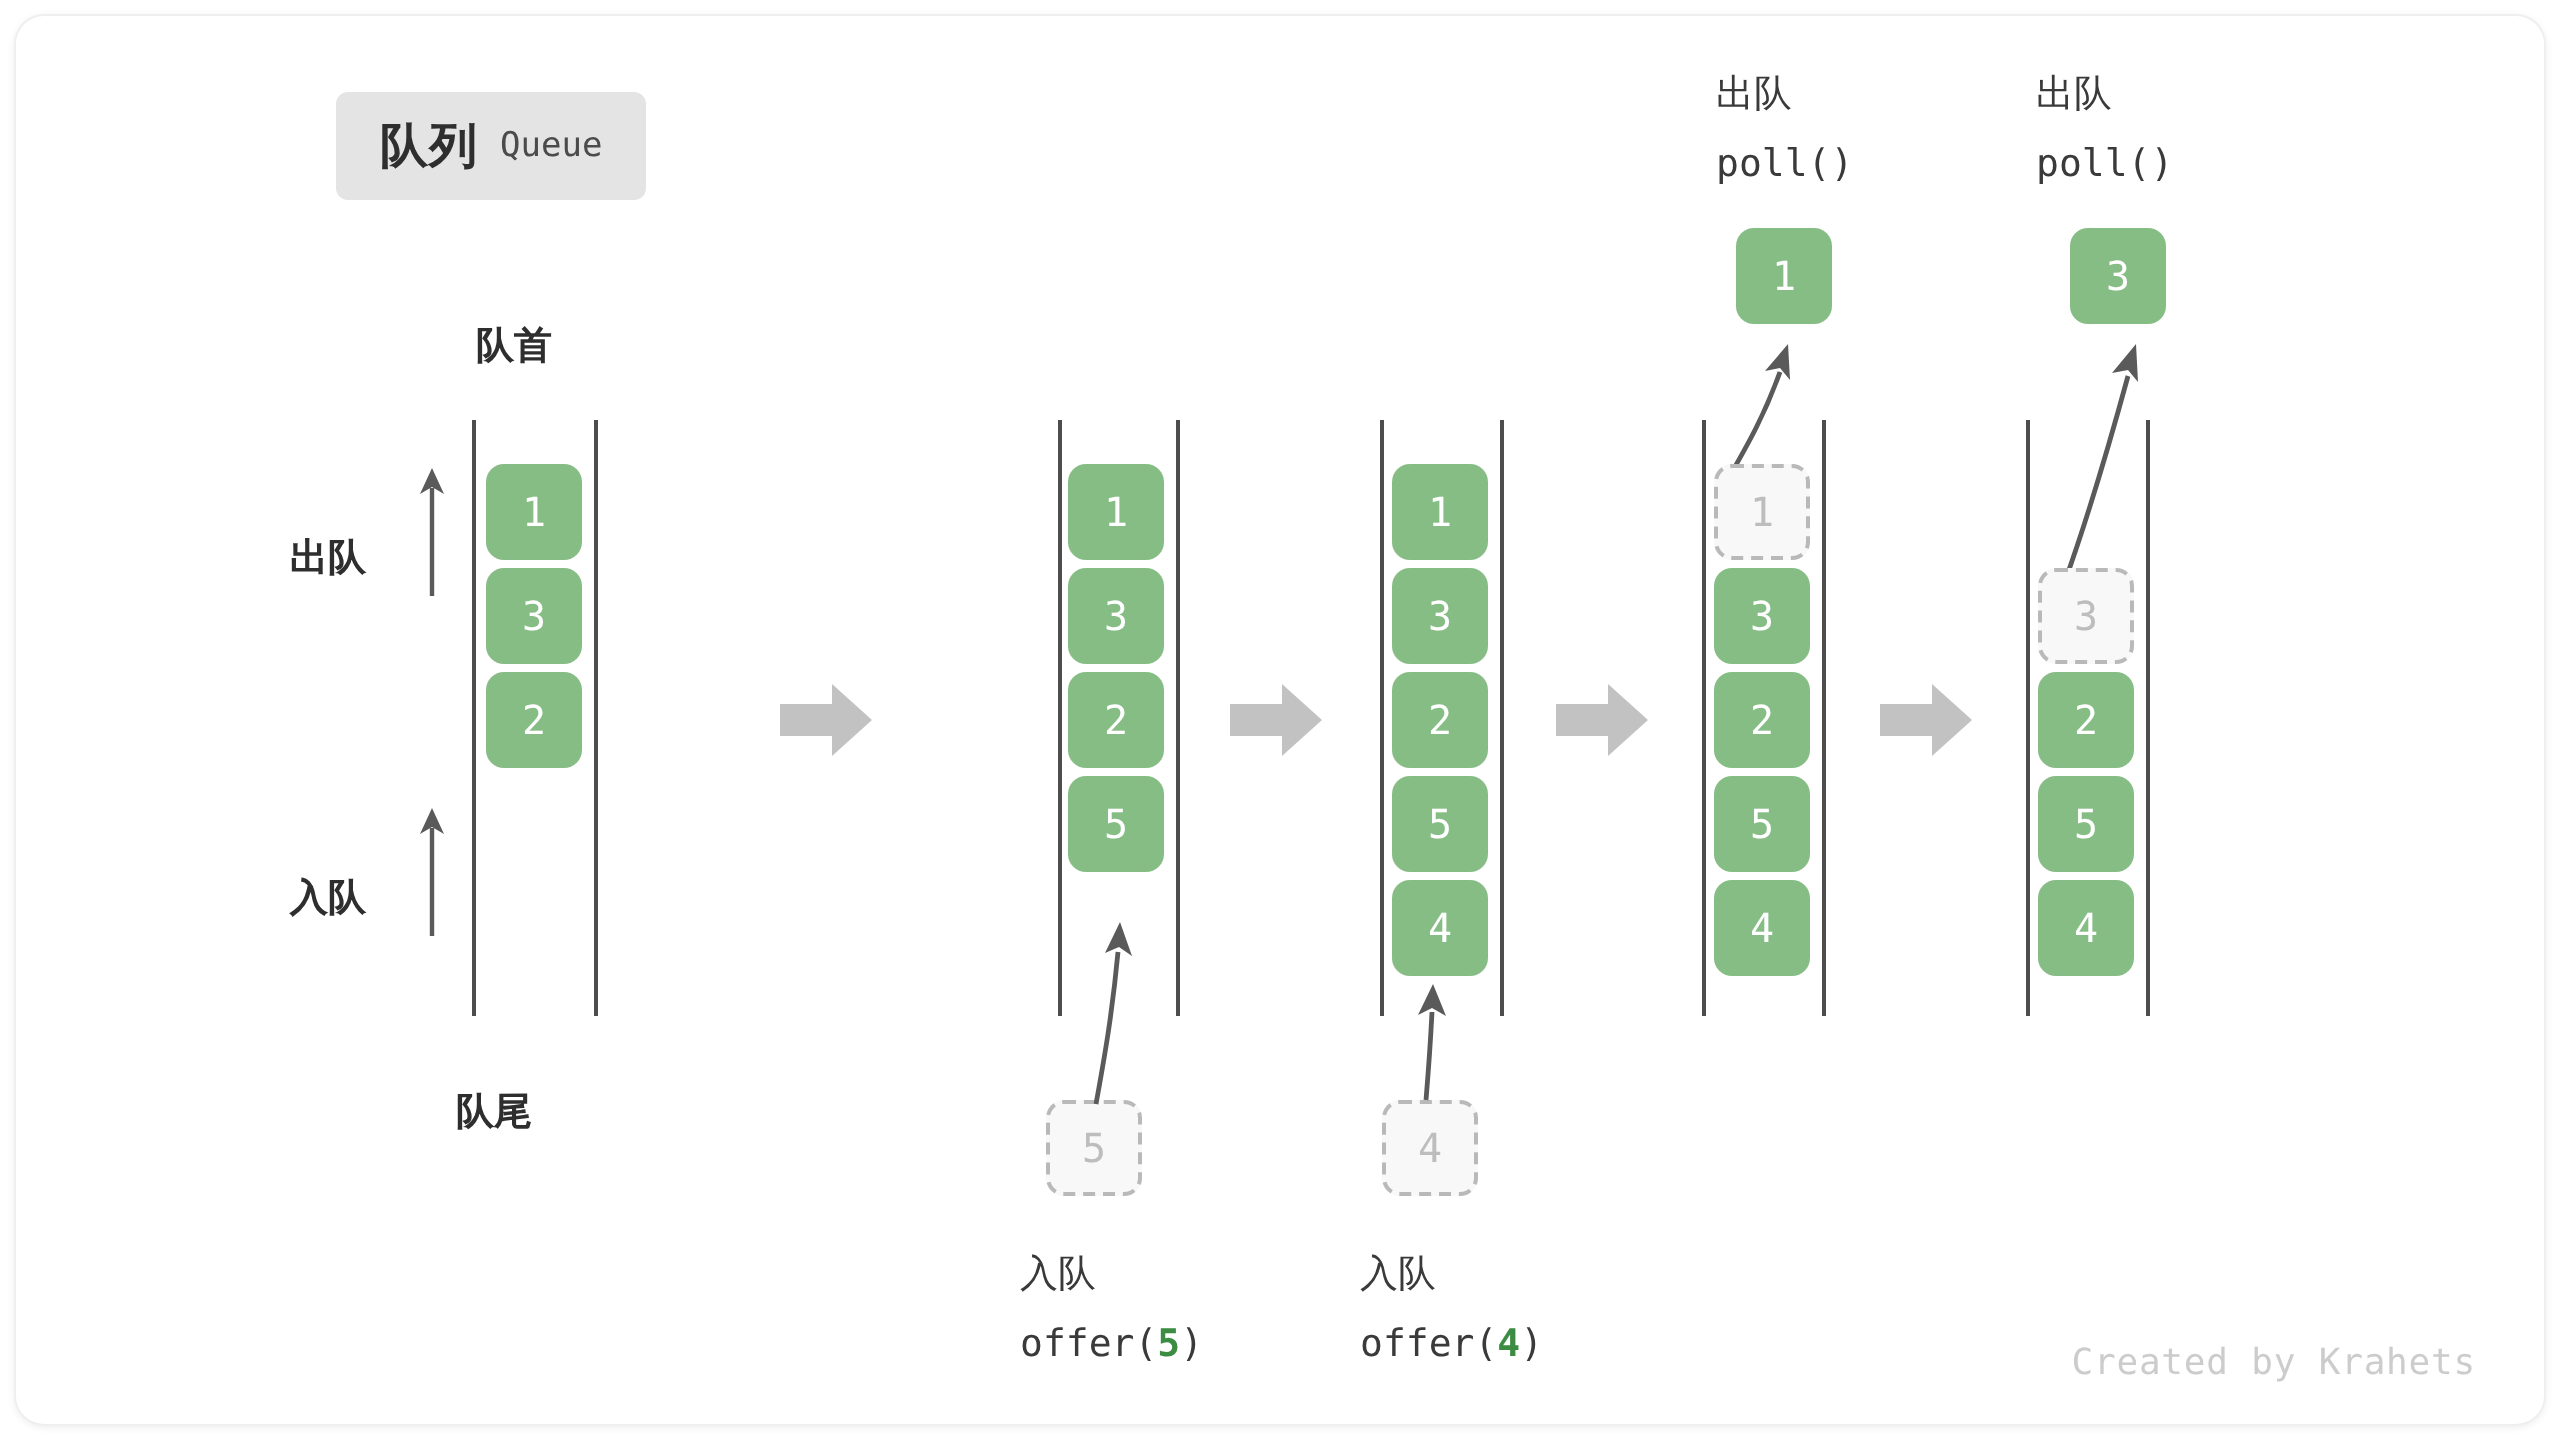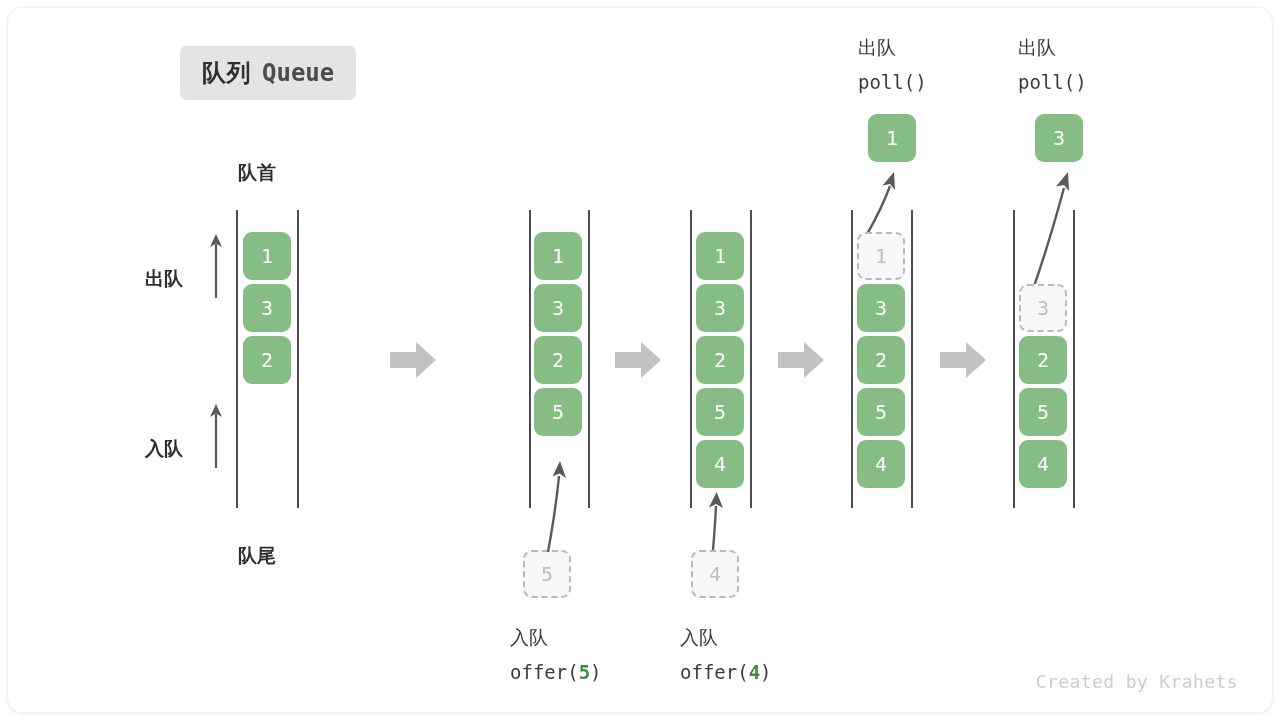--- a/index.html
+++ b/index.html
@@ -25,42 +25,42 @@
     width: 1264px;
     height: 704px;
     border-radius: 14px;
     background: #ffffff;
     box-shadow: 0 0 0 1px #efefef, 0 1px 5px rgba(0,0,0,0.10);
   }
 
   
   .title-badge {
     position: absolute;
-    left: 180px;
+    left: 168px;
     top: 46px;
     height: 54px;
     padding: 0 22px;
     background: #e4e4e4;
     border-radius: 6px;
     display: flex;
     align-items: center;
     gap: 11px;
     white-space: nowrap;
   }
   .title-cn {
     font-family: "Liberation Sans", "DejaVu Sans", sans-serif;
     font-size: 24px;
     font-weight: bold;
     color: #2e2e2e;
     letter-spacing: 0.5px;
   }
   .title-en {
     font-family: "DejaVu Sans Mono", "Liberation Mono", monospace;
-    font-size: 24px;
-    font-weight: 700;
+    font-size: 17px;
+    font-weight: 400;
     color: #4b4b4b;
   }
 
   
   .lbl-cn {
     position: absolute;
     font-family: "Liberation Sans", "DejaVu Sans", sans-serif;
     font-size: 19px;
     font-weight: bold;
     color: #2e2e2e;
@@ -146,21 +146,21 @@
 
 <div id="canvas">
   <div class="frame"></div>
 
   <div class="title-badge">
     <span class="title-cn">队列</span>
     <span class="title-en">Queue</span>
   </div>
 
   <div class="lbl-cn" style="left:238px; top:160px;">队首</div>
-  <div class="lbl-cn" style="left:238px; top:543px;text-align:center;">队尾</div>
+  <div class="lbl-cn" style="left:228px; top:543px;text-align:center;">队尾</div>
 
   <div class="lbl-cn" style="left:145px; top:266px;">出队</div>
   <div class="lbl-cn" style="left:145px; top:436px;">入队</div>
 
   <svg class="thin-arrow" style="left:206px; top:232px;" width="20" height="68" viewBox="0 0 20 68">
     <line x1="10" y1="66" x2="10" y2="12" stroke="#5a5a5a" stroke-width="2.2"></line>
     <path d="M10 2 L16 15 L10 11.5 L4 15 Z" fill="#5a5a5a"></path>
   </svg>
 
   <svg class="thin-arrow" style="left:206px; top:402px;" width="20" height="68" viewBox="0 0 20 68">

